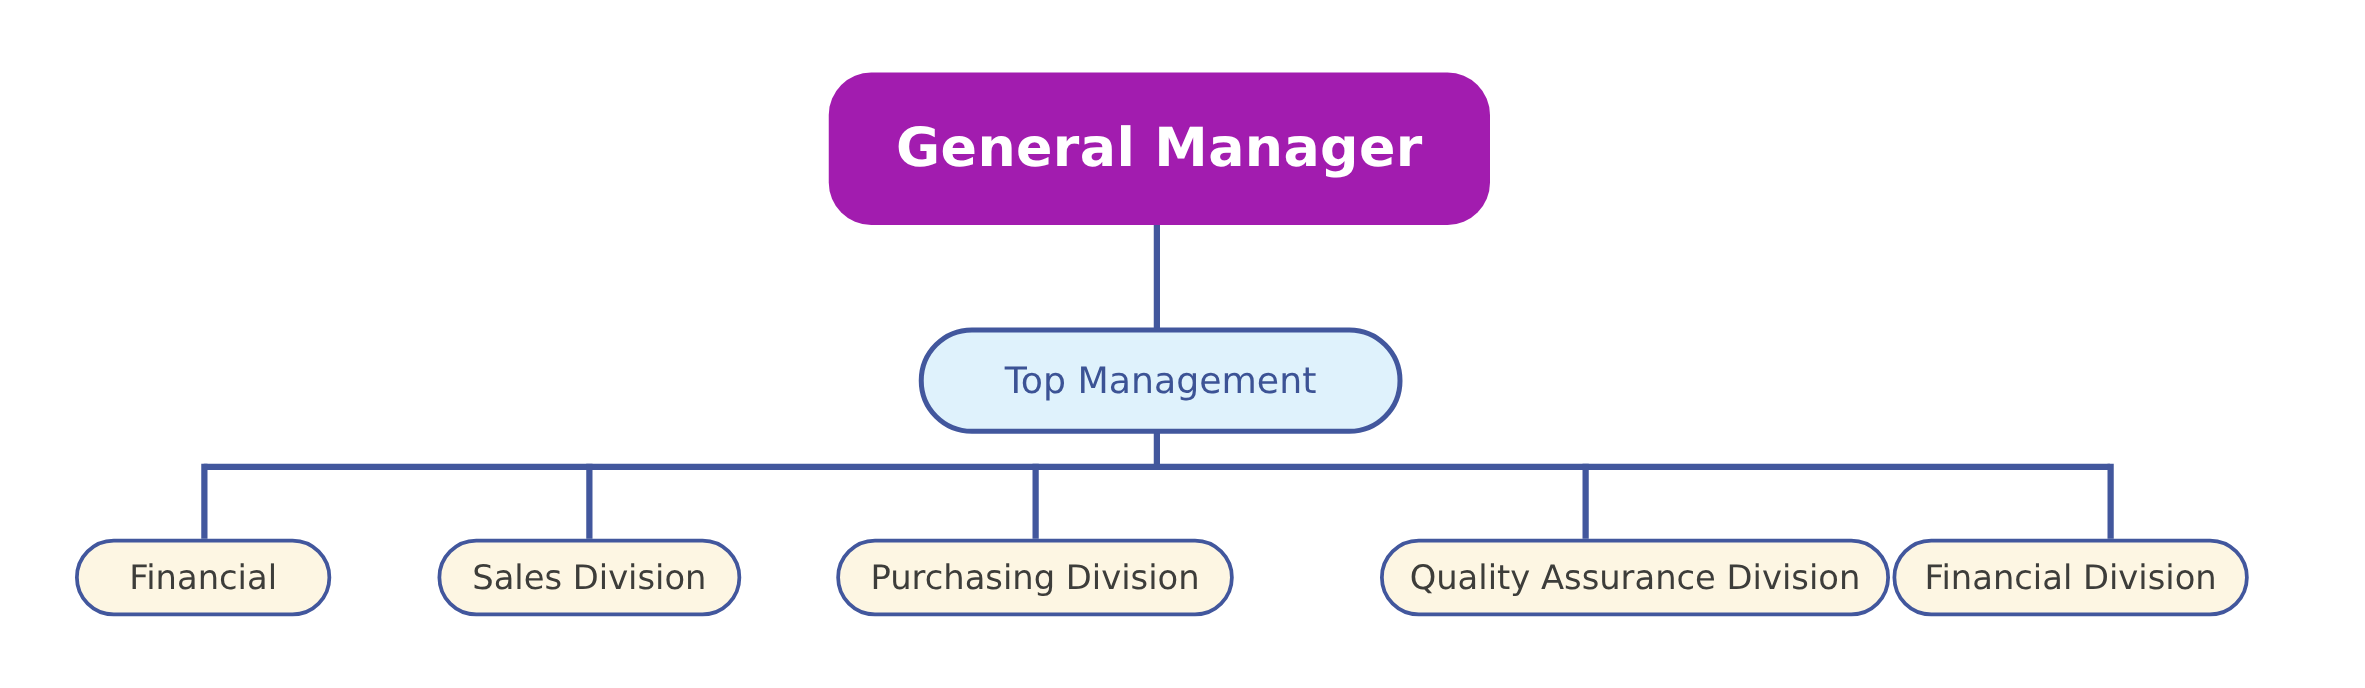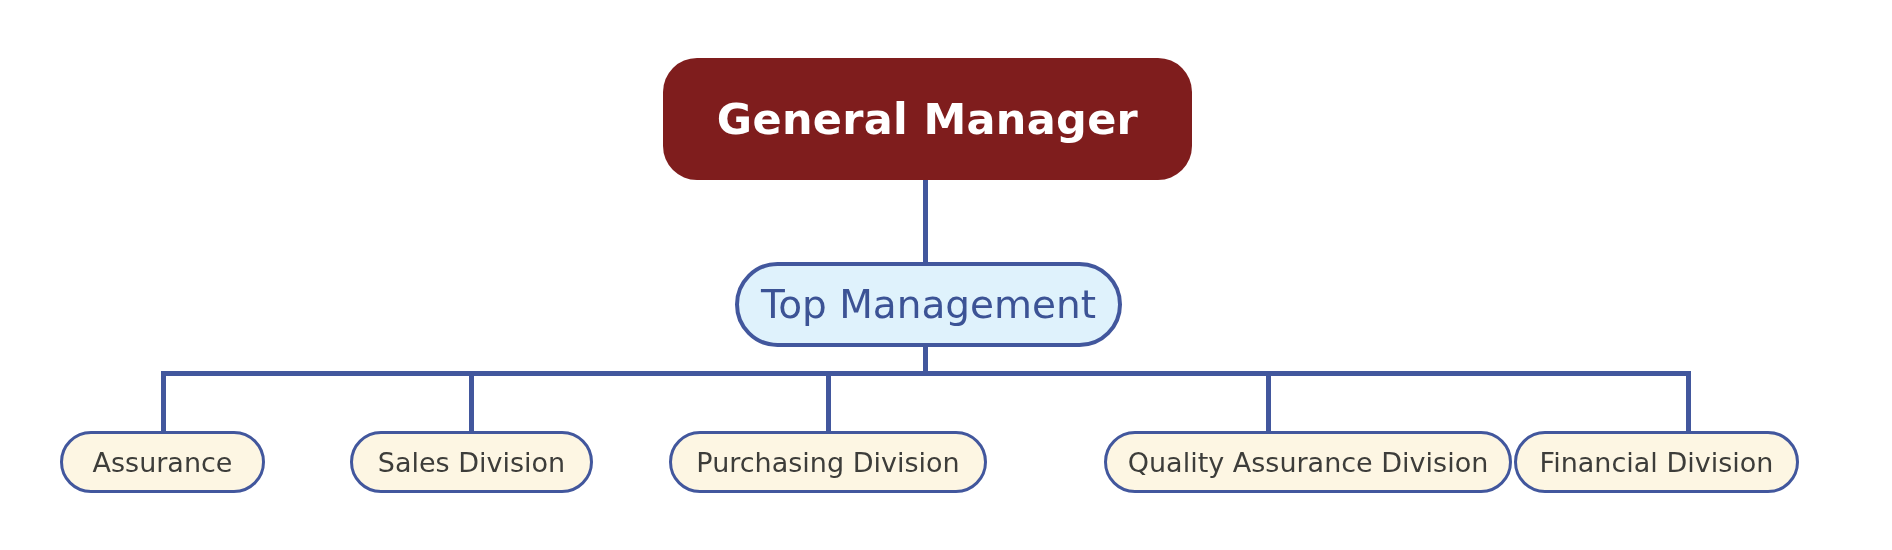--- a/index.html
+++ b/index.html
@@ -35,39 +35,39 @@
     white-space: nowrap;
     line-height: 1;
   }
 
   
   #node-general-manager {
     left: 663px;
     top: 58px;
     width: 529px;
     height: 122px;
-    background: #7f1d1d;
+    background: #a21caf;
     border-radius: 34px;
     color: #ffffff;
     font-size: 43px;
     font-weight: bold;
     letter-spacing: 0.3px;
   }
 
   
   #node-top-management {
     left: 735px;
     top: 262px;
     width: 387px;
     height: 85px;
     background: #DFF2FC;
     border: 4px solid #42579D;
     border-radius: 43px;
     color: #3C5395;
-    font-size: 39px;
+    font-size: 29px;
     font-weight: normal;
   }
 
   
   .division {
     top: 431px;
     height: 62px;
     background: #FDF6E3;
     border: 3px solid #42579D;
     border-radius: 31px;
@@ -100,21 +100,21 @@
       <path d="M 828.5 371 L 828.5 431"></path>
       <path d="M 1268.5 371 L 1268.5 431"></path>
       <path d="M 1688.5 371 L 1688.5 431"></path>
     </g>
   </svg>
 
   <div class="node" id="node-general-manager">General Manager</div>
 
   <div class="node" id="node-top-management">Top Management</div>
 
-  <div class="node division" id="node-laboratory">Assurance</div>
+  <div class="node division" id="node-laboratory">Financial</div>
 
   <div class="node division" id="node-purchasing-division">Purchasing Division</div>
 
   <div class="node division" id="node-sales-division">Sales Division</div>
 
   <div class="node division" id="node-quality-assurance-division">Quality Assurance Division</div>
 
   <div class="node division" id="node-financial-division">Financial Division</div>
 
 </div>

